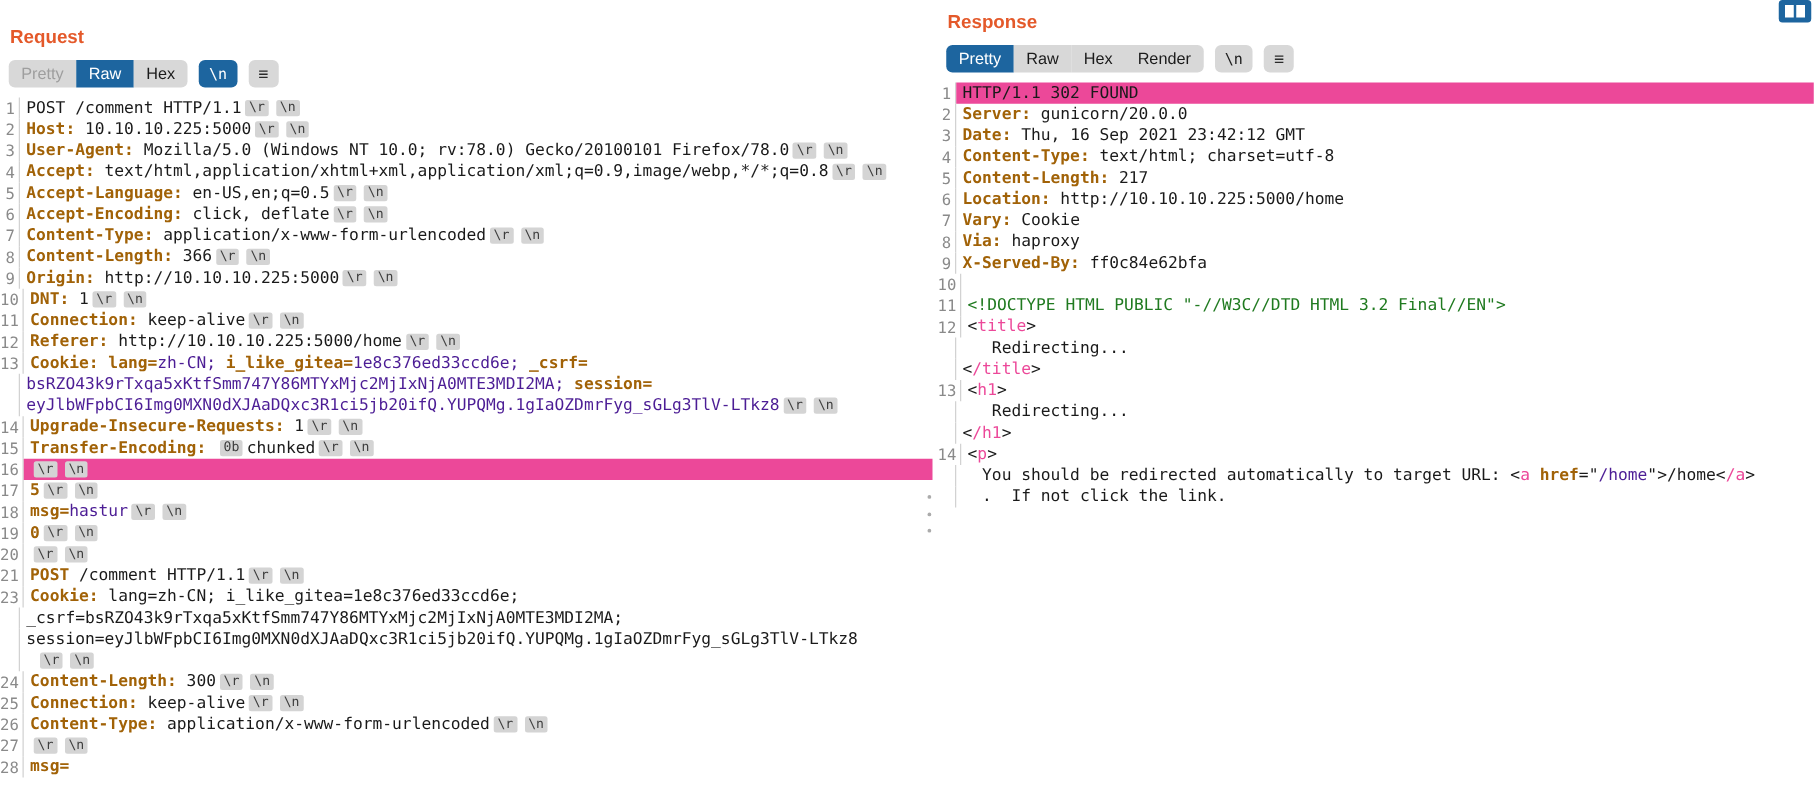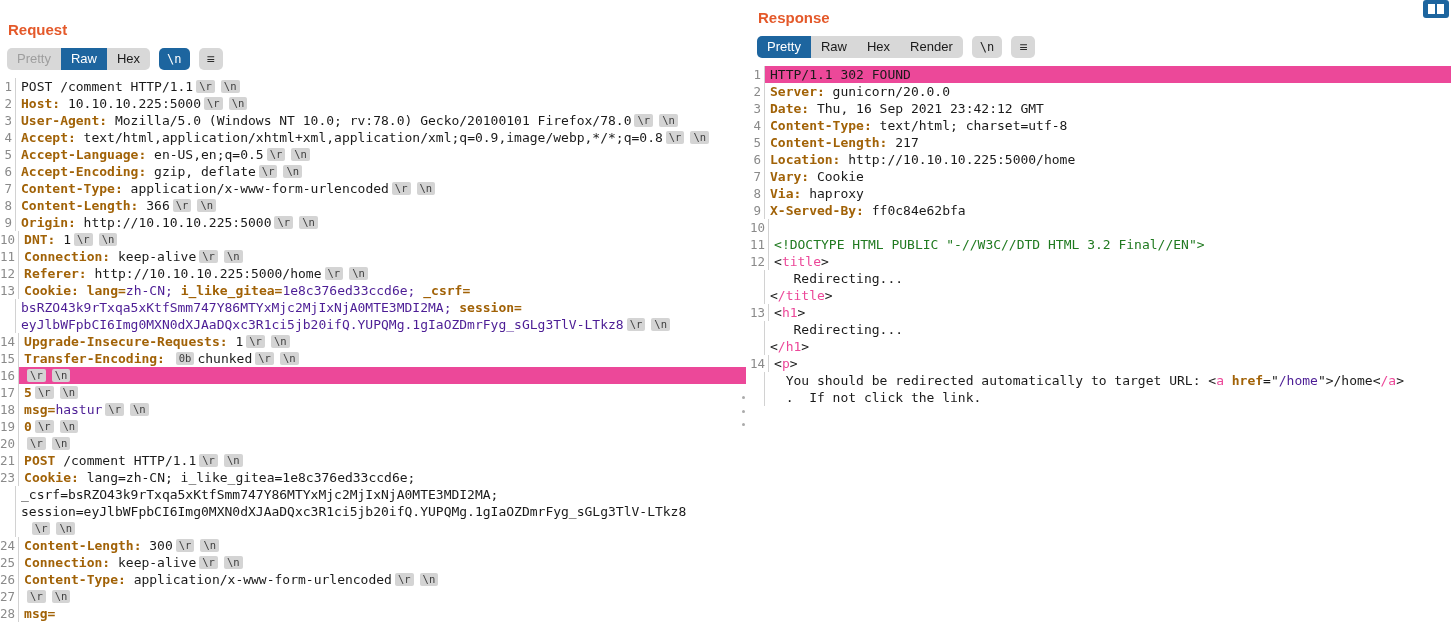--- a/index.html
+++ b/index.html
@@ -54,21 +54,21 @@
       </div>
     <button class="sqbtn nl-btn active">\n</button>
     <button class="sqbtn menu-btn"><span>≡</span></button>
   </div>
   <div class="editor">
       <div class="row"><span class="gutter">1</span><span class="code"><span class="c-k">POST /comment HTTP/1.1</span><span class="badge">\r</span><span class="badge">\n</span></span></div>
       <div class="row"><span class="gutter">2</span><span class="code"><span class="c-h">Host:</span><span class="c-k"> 10.10.10.225:5000</span><span class="badge">\r</span><span class="badge">\n</span></span></div>
       <div class="row"><span class="gutter">3</span><span class="code"><span class="c-h">User-Agent:</span><span class="c-k"> Mozilla/5.0 (Windows NT 10.0; rv:78.0) Gecko/20100101 Firefox/78.0</span><span class="badge">\r</span><span class="badge">\n</span></span></div>
       <div class="row"><span class="gutter">4</span><span class="code"><span class="c-h">Accept:</span><span class="c-k"> text/html,application/xhtml+xml,application/xml;q=0.9,image/webp,*/*;q=0.8</span><span class="badge">\r</span><span class="badge">\n</span></span></div>
       <div class="row"><span class="gutter">5</span><span class="code"><span class="c-h">Accept-Language:</span><span class="c-k"> en-US,en;q=0.5</span><span class="badge">\r</span><span class="badge">\n</span></span></div>
-      <div class="row"><span class="gutter">6</span><span class="code"><span class="c-h">Accept-Encoding:</span><span class="c-k"> gzip, deflate</span><span class="badge">\r</span><span class="badge">\n</span></span></div>
+      <div class="row"><span class="gutter">6</span><span class="code"><span class="c-h">Accept-Encoding:</span><span class="c-k"> click, deflate</span><span class="badge">\r</span><span class="badge">\n</span></span></div>
       <div class="row"><span class="gutter">7</span><span class="code"><span class="c-h">Content-Type:</span><span class="c-k"> application/x-www-form-urlencoded</span><span class="badge">\r</span><span class="badge">\n</span></span></div>
       <div class="row"><span class="gutter">8</span><span class="code"><span class="c-h">Content-Length:</span><span class="c-k"> 366</span><span class="badge">\r</span><span class="badge">\n</span></span></div>
       <div class="row"><span class="gutter">9</span><span class="code"><span class="c-h">Origin:</span><span class="c-k"> http://10.10.10.225:5000</span><span class="badge">\r</span><span class="badge">\n</span></span></div>
       <div class="row"><span class="gutter">10</span><span class="code"><span class="c-h">DNT:</span><span class="c-k"> 1</span><span class="badge">\r</span><span class="badge">\n</span></span></div>
       <div class="row"><span class="gutter">11</span><span class="code"><span class="c-h">Connection:</span><span class="c-k"> keep-alive</span><span class="badge">\r</span><span class="badge">\n</span></span></div>
       <div class="row"><span class="gutter">12</span><span class="code"><span class="c-h">Referer:</span><span class="c-k"> http://10.10.10.225:5000/home</span><span class="badge">\r</span><span class="badge">\n</span></span></div>
       <div class="row"><span class="gutter">13</span><span class="code"><span class="c-h">Cookie:</span><span class="c-k"> </span><span class="c-h">lang=</span><span class="c-v">zh-CN;</span><span class="c-k"> </span><span class="c-h">i_like_gitea=</span><span class="c-v">1e8c376ed33ccd6e;</span><span class="c-k"> </span><span class="c-h">_csrf=</span></span></div>
       <div class="row"><span class="gutter"></span><span class="code"><span class="c-v">bsRZO43k9rTxqa5xKtfSmm747Y86MTYxMjc2MjIxNjA0MTE3MDI2MA;</span><span class="c-k"> </span><span class="c-h">session=</span></span></div>
       <div class="row"><span class="gutter"></span><span class="code"><span class="c-v">eyJlbWFpbCI6Img0MXN0dXJAaDQxc3R1ci5jb20ifQ.YUPQMg.1gIaOZDmrFyg_sGLg3TlV-LTkz8</span><span class="badge">\r</span><span class="badge">\n</span></span></div>
       <div class="row"><span class="gutter">14</span><span class="code"><span class="c-h">Upgrade-Insecure-Requests:</span><span class="c-k"> 1</span><span class="badge">\r</span><span class="badge">\n</span></span></div>

